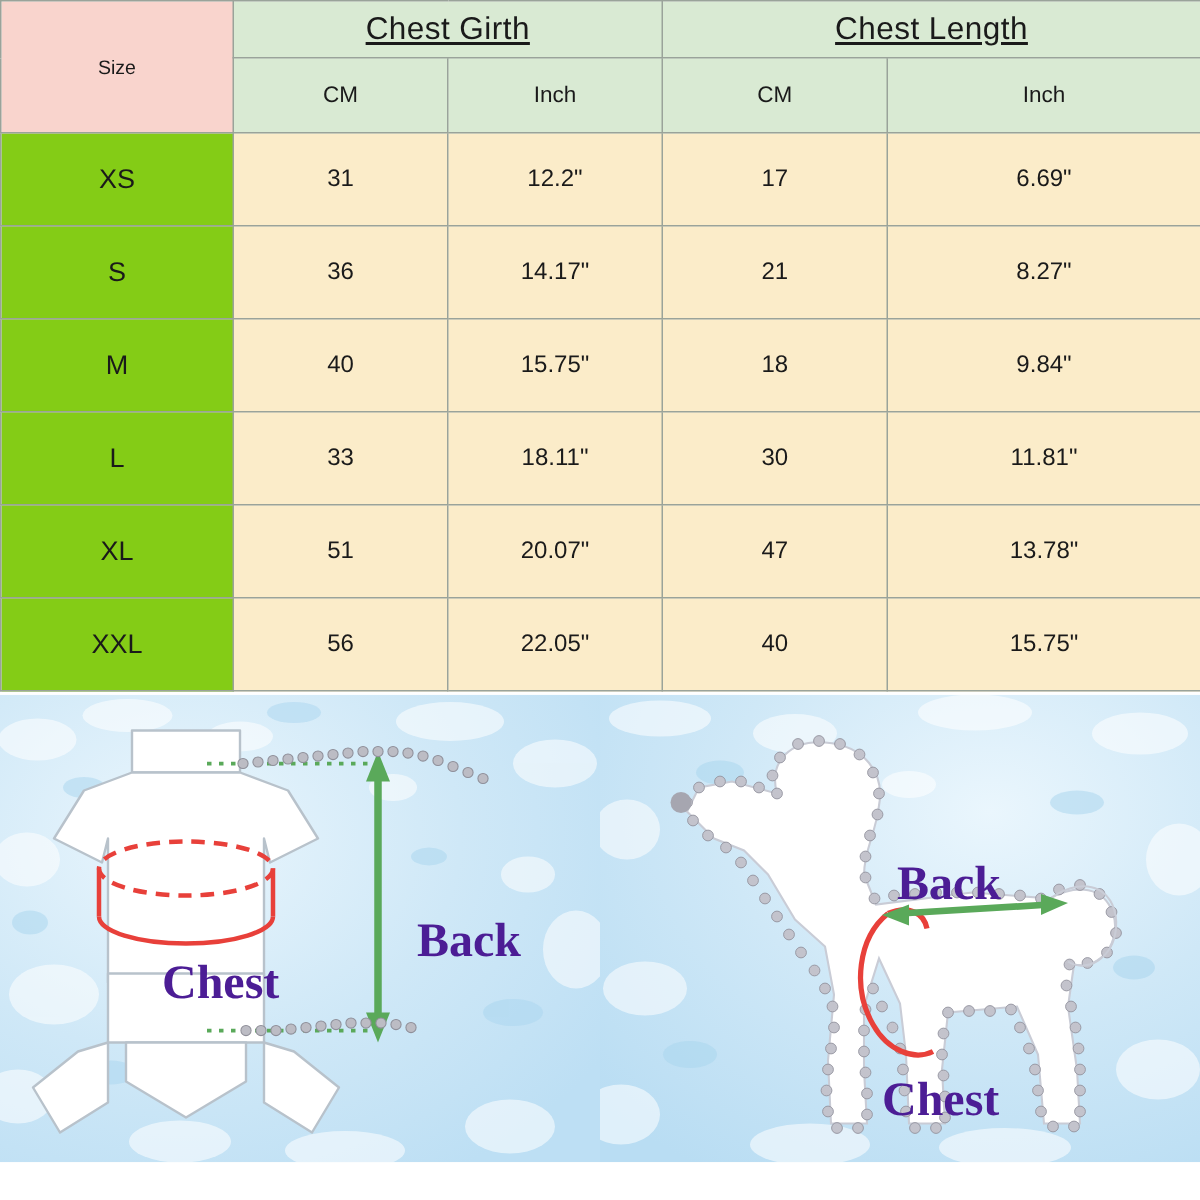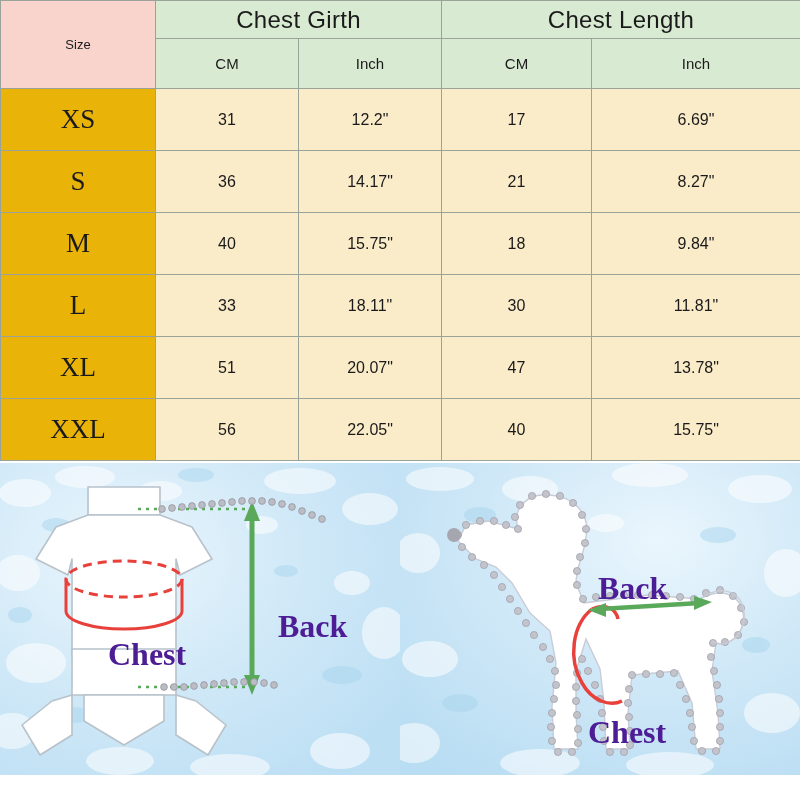--- a/index.html
+++ b/index.html
@@ -37,35 +37,35 @@
   col.c-in2   { width: 209px; }
 
   .hdr-size {
     background: #f9d4cd;
     height: 55px;
     font-size: 13px;
   }
   .hdr-group {
     background: #d9ead3;
     height: 38px;
-    font-size: 24px;
+    font-size: 21px;
     font-weight: bold;
     letter-spacing: .3px;
+    text-decoration: underline;
   }
   .sub-unit {
     background: #d9ead3;
     height: 50px;
     font-size: 15px;
   }
   .row-label {
-    background: #eab308;
+    background: #84cc16;
     height: 62px;
-    font-size: 27px;
+    font-size: 18px;
     font-weight: bold;
-    font-family: Liberation Serif, serif;
   }
   .cell-val {
     background: #fbecc9;
     height: 62px;
     font-size: 16px;
   }
 
   
   .illo-wrap {
     position: relative;

